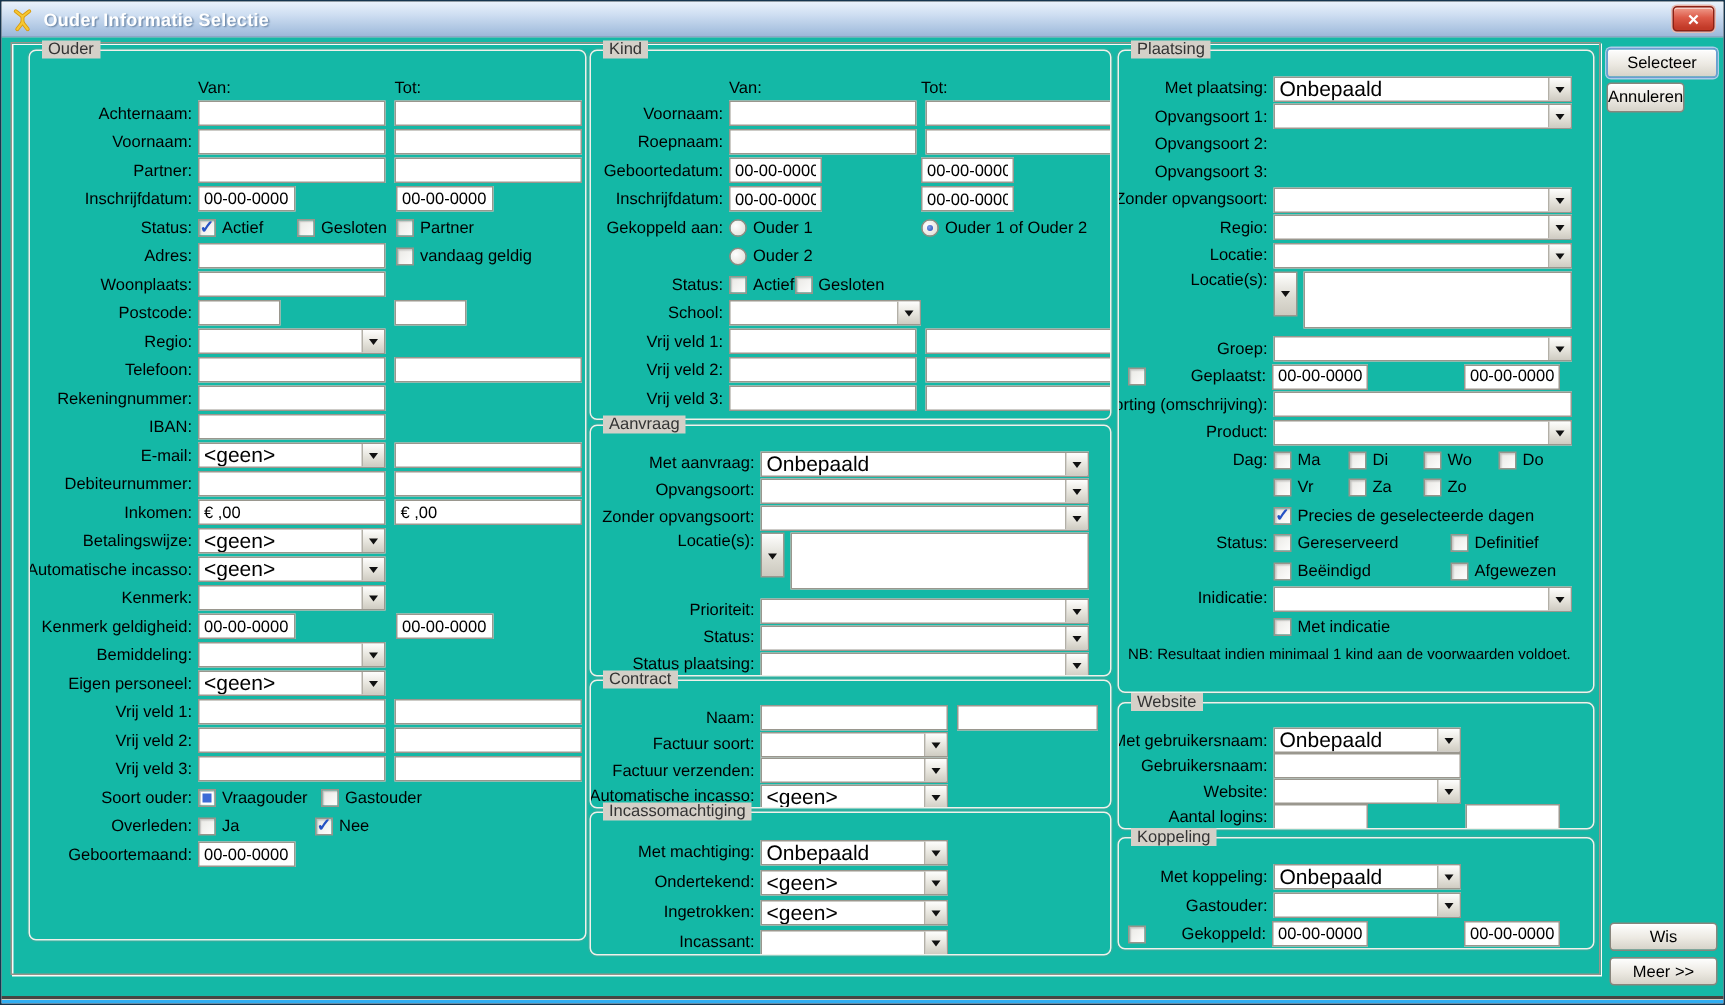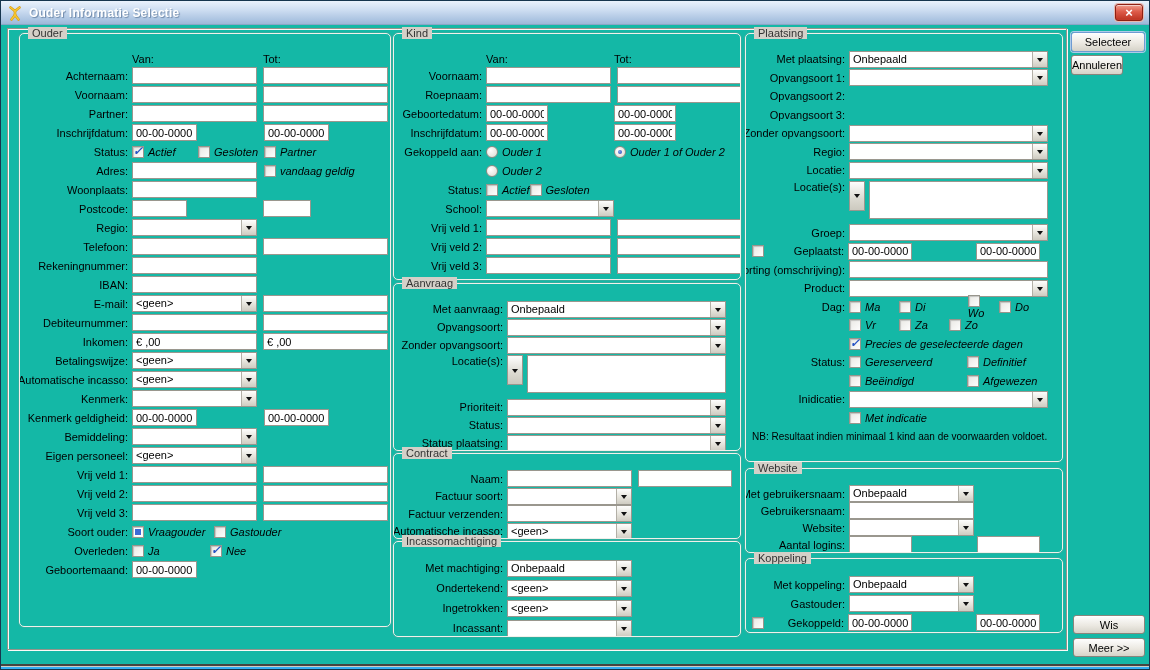--- a/index.html
+++ b/index.html
@@ -74,34 +74,34 @@
   .colhdr{font-size:11px;white-space:nowrap;}
   .ti{
     height:17px;border:1px solid #9a978e;background:#fff;
     font-family:"Liberation Sans",sans-serif;font-size:11px;color:#000;
     padding:0 3px;flex-shrink:0;border-radius:0;outline:none;
   }
   .combo{
     display:flex;height:17px;border:1px solid #9a978e;background:#fff;flex-shrink:0;overflow:hidden;
   }
   .combo.wide{flex:1 1 auto;margin-right:8px;}
-  .cval{flex:1;font-size:11px;line-height:15px;padding:0 3px;white-space:nowrap;overflow:hidden;}
+  .cval{flex:1;font-size:14px;line-height:15px;padding:0 3px;white-space:nowrap;overflow:hidden;}
   .cbtn{
     width:15px;flex-shrink:0;border-left:1px solid #b3b0a7;
     background:linear-gradient(#fefefd,#e6e4dc 55%,#cfccc2);
     display:flex;align-items:center;justify-content:center;cursor:pointer;
   }
   .arr{width:0;height:0;border:3px solid transparent;border-top:4px solid #111;margin-top:4px;display:block;}
   .lstbtn{
     width:16px;flex-shrink:0;border:1px solid #9a978e;margin-right:4px;
     background:linear-gradient(#fefefd,#dcdad1 60%,#ccc9bf);
     display:flex;align-items:center;justify-content:center;cursor:pointer;
   }
   .lstbox{flex:1;border:1px solid #9a978e;background:#fff;margin-right:8px;}
-  .ckcell{display:inline-flex;align-items:center;flex-shrink:0;font-style:italic;}
+  .ckcell{display:inline-flex;align-items:center;flex-shrink:0;}
   .ck{
     width:12px;height:12px;flex-shrink:0;position:relative;
     border:1px solid #98958c;background:linear-gradient(135deg,#e9e8e4,#fdfdfc);
     box-shadow:inset 1px 1px 1px rgba(0,0,0,.18);cursor:pointer;
   }
   .ck.c::after{
     content:"✓";position:absolute;left:0px;top:-2px;
     color:#2552c4;font-size:12px;font-weight:bold;line-height:12px;
   }
   .ck.f::after{content:"";position:absolute;inset:1px;background:#3d6bd6;border:1px solid #fff;}
@@ -677,21 +677,21 @@
           <div class="row r-cb">
             <div class="lab">Dag:</div>
             <span class="ckcell" style="width: 50px;">
               <span class="ck"></span>
               <span class="cklab">Ma</span>
             </span>
             <span class="ckcell" style="width: 50px;">
               <span class="ck"></span>
               <span class="cklab">Di</span>
             </span>
-            <span class="ckcell" style="width: 50px; flex-direction: column;">
+            <span class="ckcell" style="width: 50px;">
               <span class="ck"></span>
               <span class="cklab">Wo</span>
             </span>
             <span class="ckcell" style="width: 50px;">
               <span class="ck"></span>
               <span class="cklab">Do</span>
             </span>
           </div>
           <div class="row r-cb">
             <div class="lab"></div>

